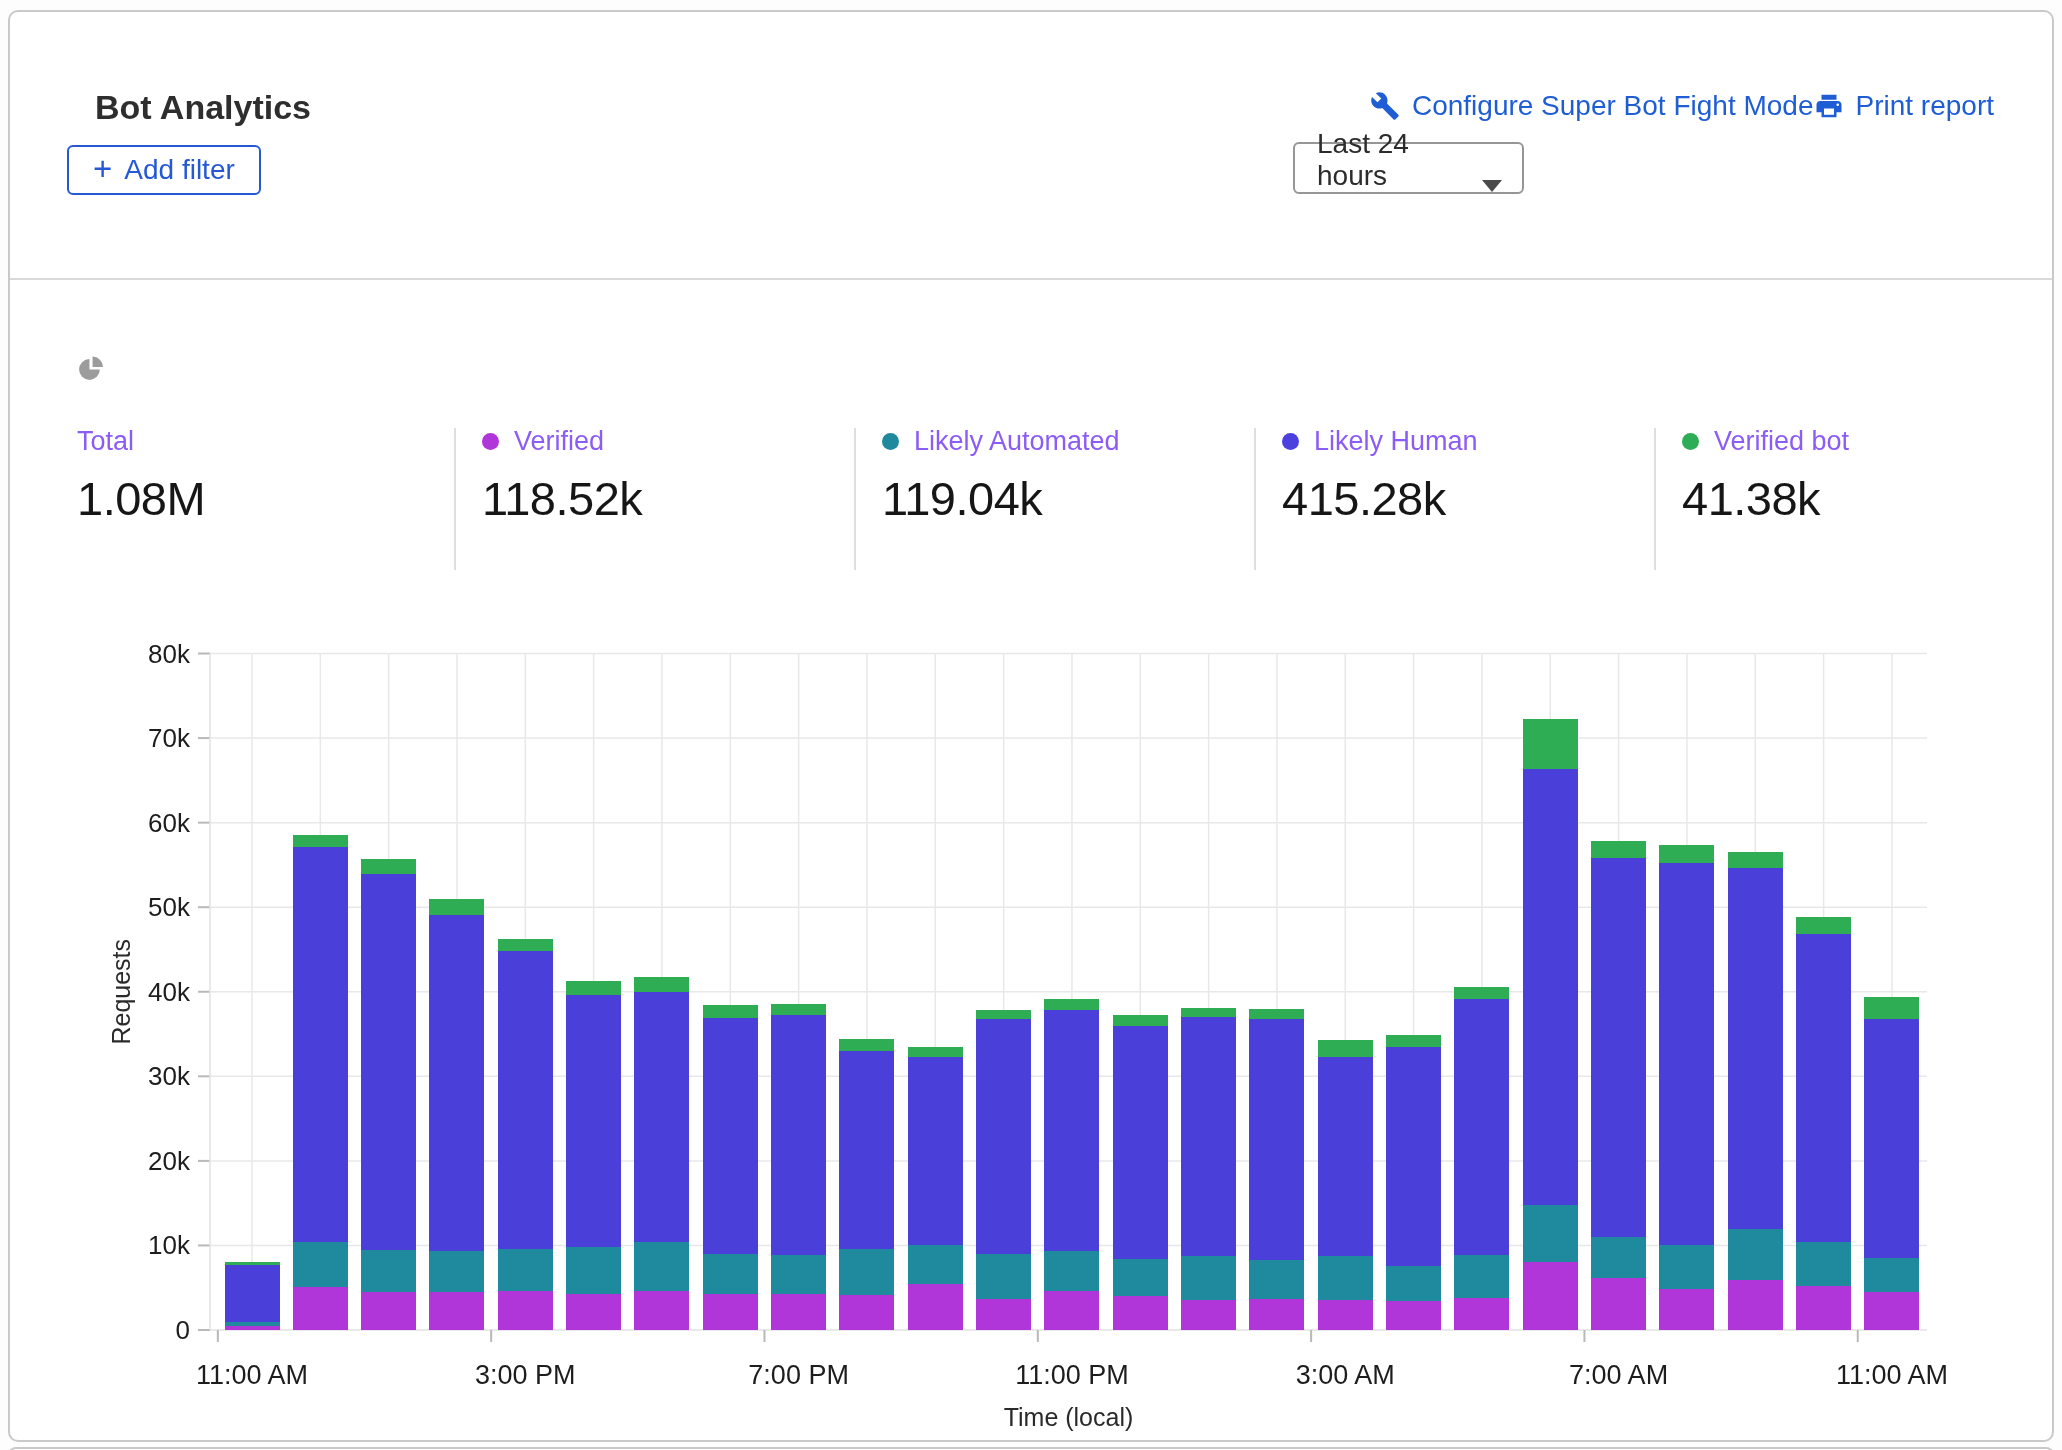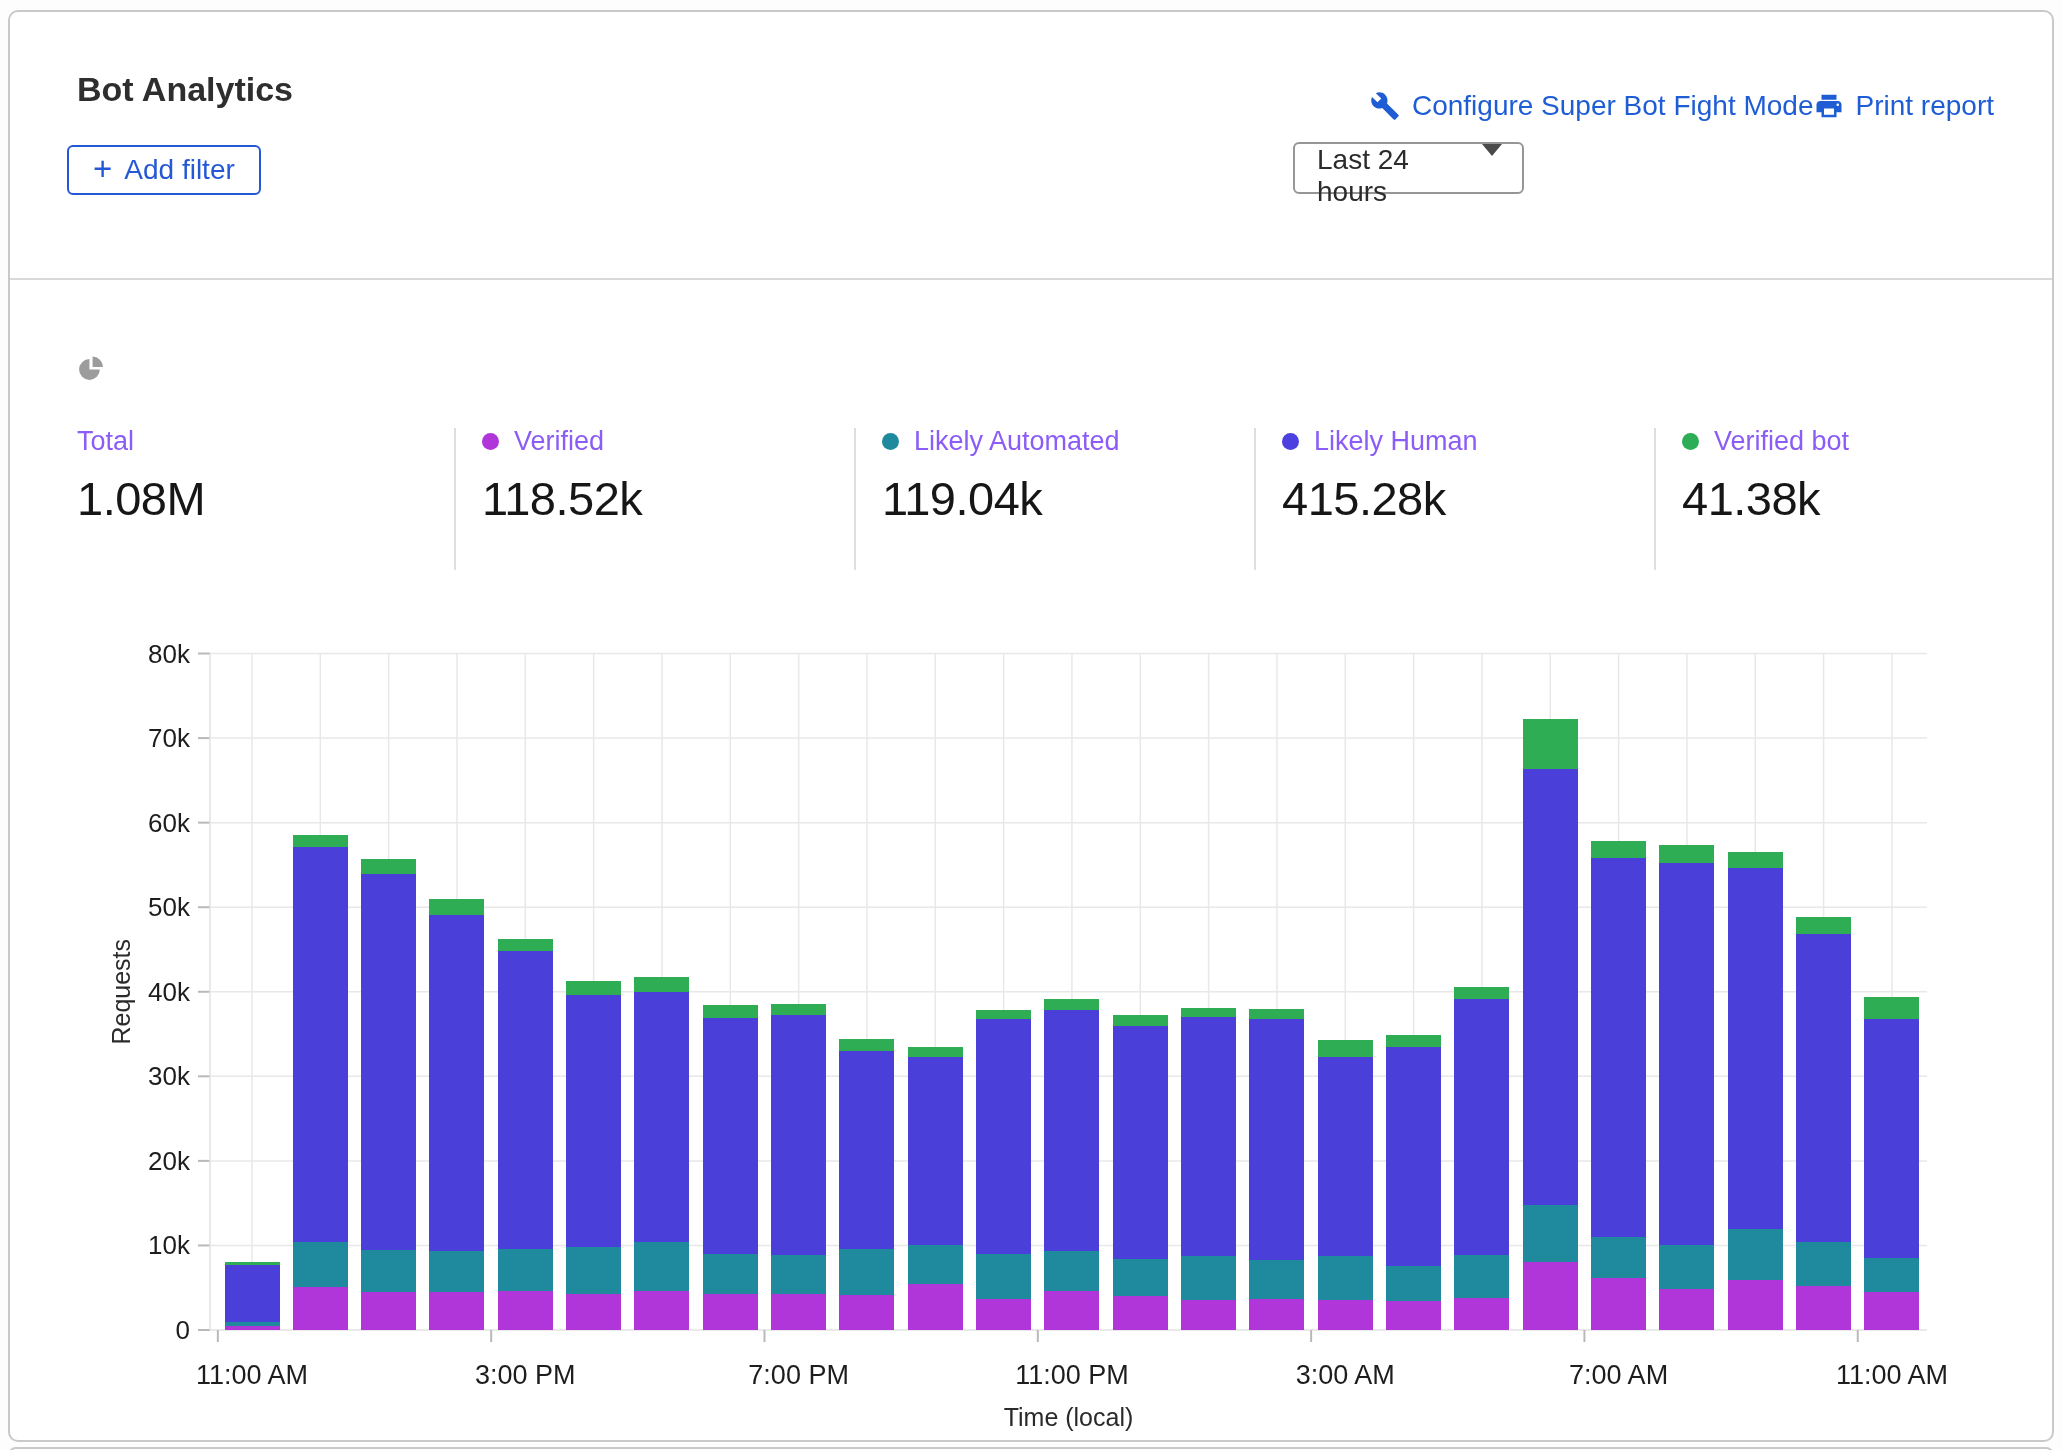--- a/index.html
+++ b/index.html
@@ -30,21 +30,21 @@
   .btn-add-filter{
     position:absolute;left:57px;top:133px;height:50px;box-sizing:border-box;
     display:inline-flex;align-items:center;gap:12px;padding:0 24px;
     border:2px solid #2458d5;border-radius:6px;background:#fff;color:#2458d5;
     font-size:28px;cursor:pointer;
   }
   .btn-add-filter .plus{font-size:33px;font-weight:400;line-height:1;transform:translateY(-2px)}
   .dropdown{
     position:absolute;left:1283px;top:130px;width:231px;height:52px;box-sizing:border-box;
     border:2px solid #969696;border-radius:6px;background:#fff;color:#2c2c2c;
-    display:flex;align-items:flex-start;justify-content:space-between;
+    display:flex;align-items:flex-end;justify-content:space-between;
     padding:0 20px 0 22px;font-size:28px;cursor:pointer;
   }
   .chevron{
     width:0;height:0;border-left:10px solid transparent;border-right:10px solid transparent;
     border-top:12px solid #4a4a4a;
   }
   .header-divider{
     position:absolute;left:8px;top:276px;width:2046px;height:2px;background:#d9d9d9;
   }
   .section-title-row{
@@ -64,21 +64,21 @@
   .tickline{stroke:#b9b9b9;stroke-width:2;}
   .ylab{font-size:26px;fill:#1d1d1d;}
   .xlab{font-size:27px;fill:#1d1d1d;}
   .atitle{font-size:25px;fill:#2a2a2a;}
 </style>
 </head>
 <body>
 
 <div class="card">
 
-  <h1 class="page-title" style="margin:0;position:absolute;left:67px;top:58px;">Bot Analytics</h1>
+  <h1 class="page-title" style="margin:18px;position:absolute;left:67px;top:58px;">Bot Analytics</h1>
 
   <div class="links-row">
     <div class="link">
       <span>
         <svg width="30" height="30" viewBox="0 0 24 24" fill="#1f5dd5">
             <path d="M22.7 19l-9.1-9.1c.9-2.3.4-5-1.5-6.9-2-2-5-2.4-7.4-1.3L9 6 6 9 1.6 4.7C.4 7.1.9 10.1 2.9 12.1c1.9 1.9 4.6 2.4 6.9 1.5l9.1 9.1c.4.4 1 .4 1.4 0l2.3-2.3c.5-.4.5-1.1.1-1.4z"></path>
           </svg>
       </span>
       <span>Configure Super Bot Fight Mode</span>
     </div>

